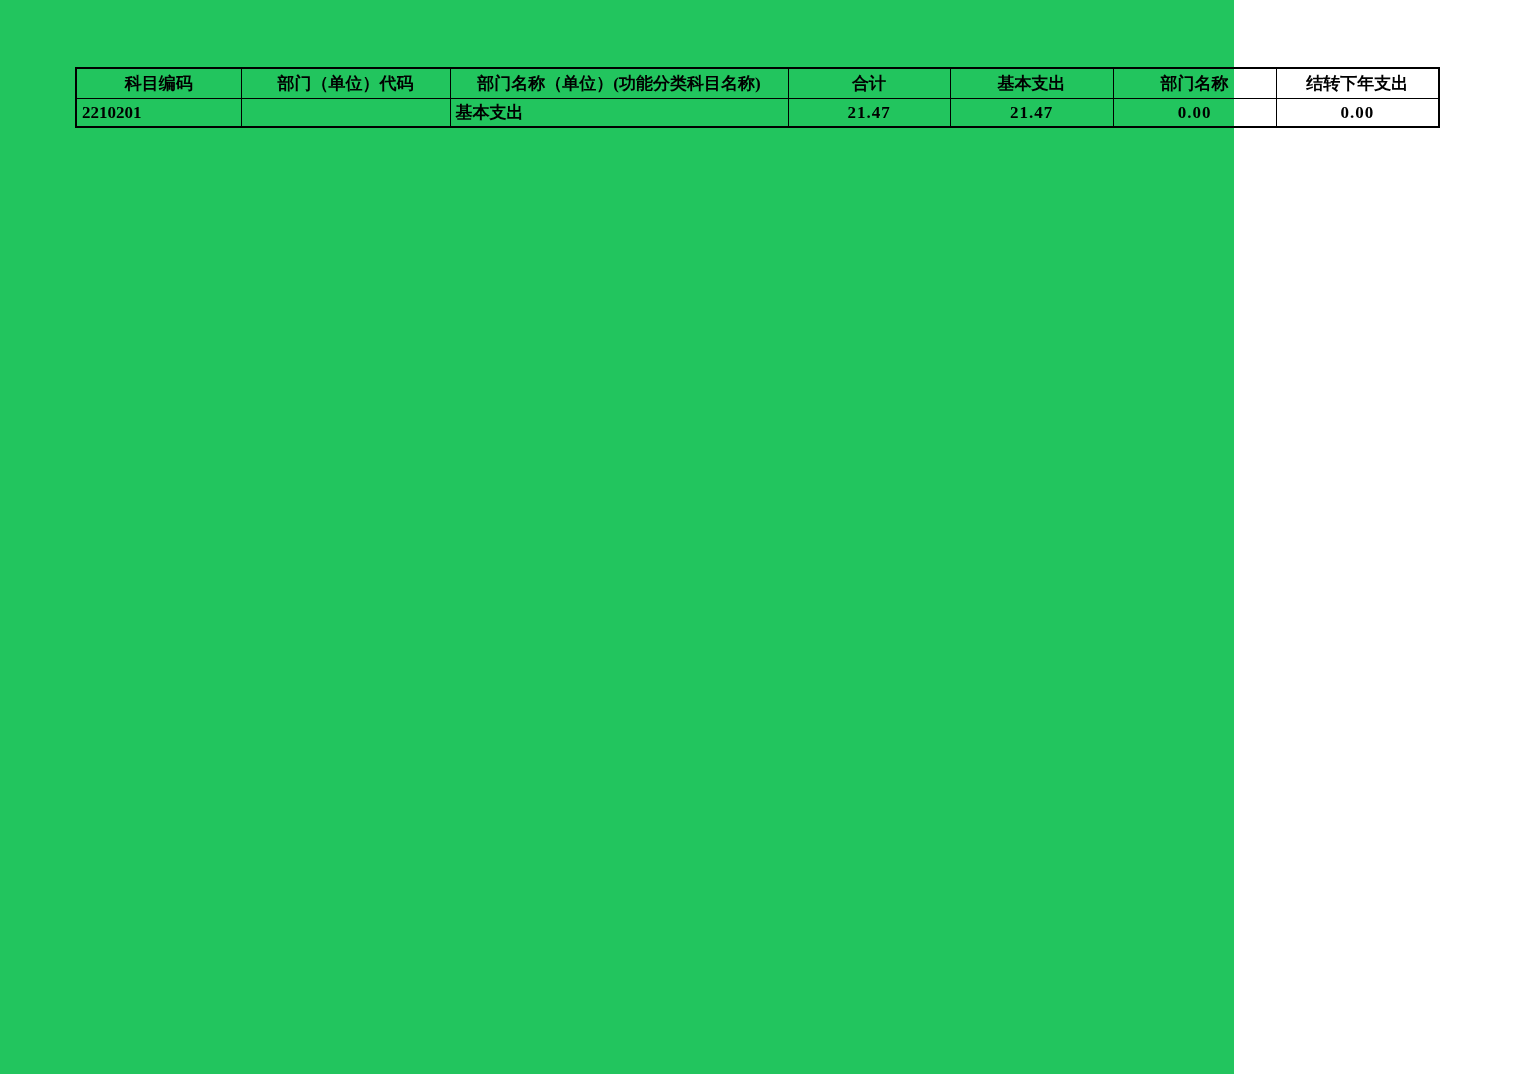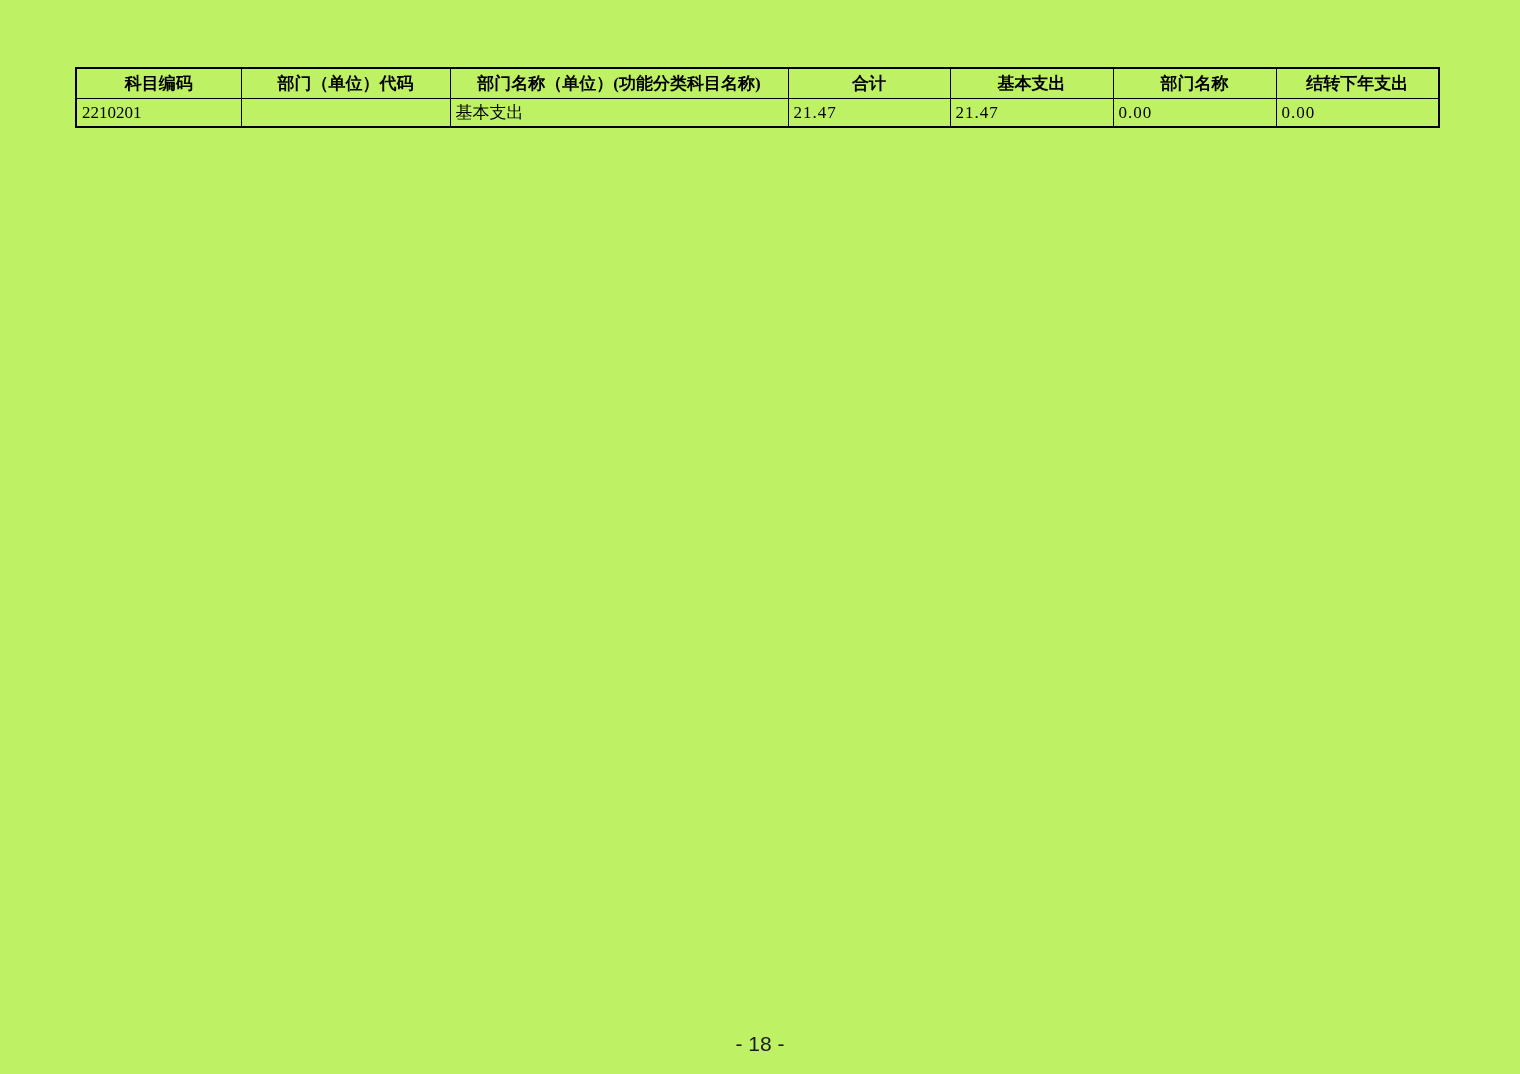--- a/index.html
+++ b/index.html
@@ -9,23 +9,23 @@
     width: 1520px;
     height: 1074px;
     position: relative;
     overflow: hidden;
     font-family: "Liberation Serif", "DejaVu Serif", serif;
     color: #000000;
   }
   .page {
     position: absolute;
     top: 0; left: 0;
-    width: 1520px;
+    width: 1234px;
     height: 1074px;
-    background: #bef264;
+    background: #22c55e;
   }
   table.budget {
     position: absolute;
     left: 75px;
     top: 67px;
     width: 1363px;
     border-collapse: collapse;
     table-layout: fixed;
     border: 2px solid #000000;
   }
@@ -39,25 +39,25 @@
     white-space: nowrap;
   }
   table.budget th {
     height: 29px;
     font-weight: bold;
     text-align: center;
     vertical-align: middle;
   }
   table.budget td {
     height: 27px;
-    font-weight: normal;
+    font-weight: bold;
     vertical-align: middle;
   }
   td.cell-left  { text-align: left;  padding-left: 8px; }
-  td.cell-num   { text-align: left; padding-right: 3px; letter-spacing: 1px; }
+  td.cell-num   { text-align: center; padding-right: 3px; letter-spacing: 1px; }
   .page-footer {
     position: absolute;
     left: 0;
     width: 1520px;
     top: 1032px;
     text-align: center;
     font-family: "Liberation Sans", "DejaVu Sans", sans-serif;
     font-size: 21px;
     color: #1a1a1a;
   }
@@ -94,15 +94,14 @@
         <td class="cell-left"></td>
         <td class="cell-left">基本支出</td>
         <td class="cell-num">21.47</td>
         <td class="cell-num">21.47</td>
         <td class="cell-num">0.00</td>
         <td class="cell-num">0.00</td>
       </tr>
     </tbody>
   </table>
 
-  <div class="page-footer">- 18 -</div>
 
 </div>
 
 </body></html>

